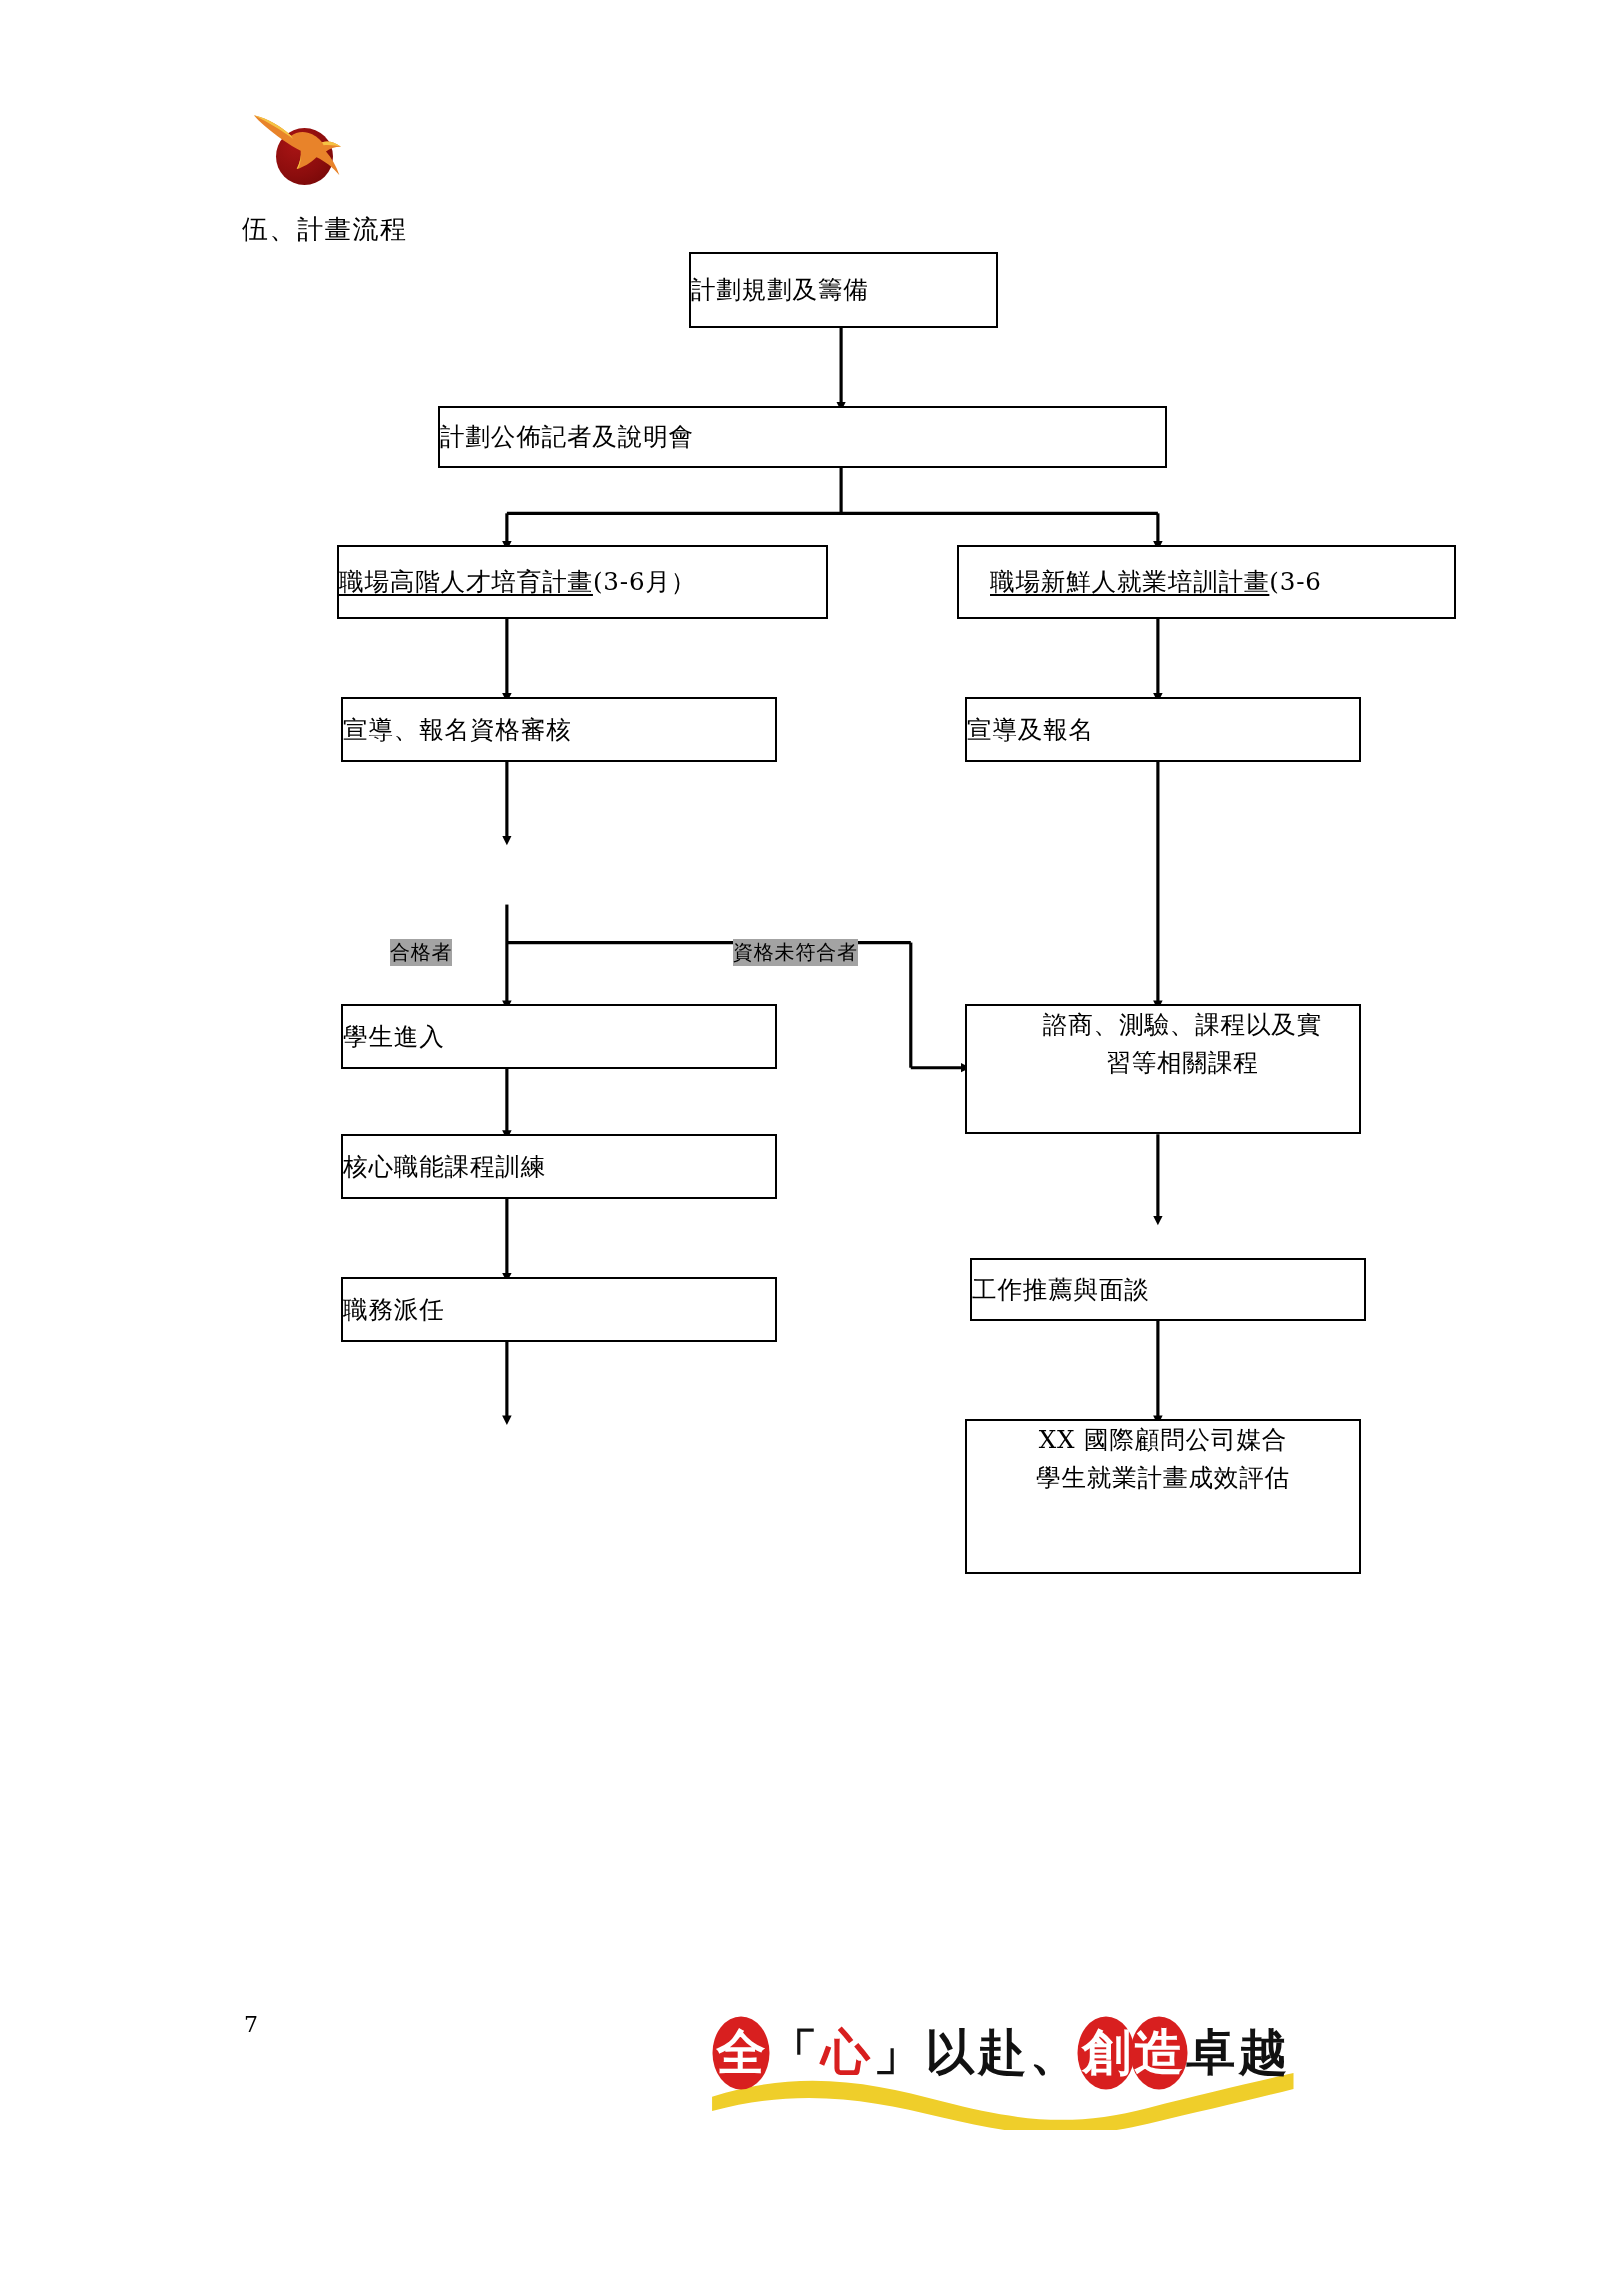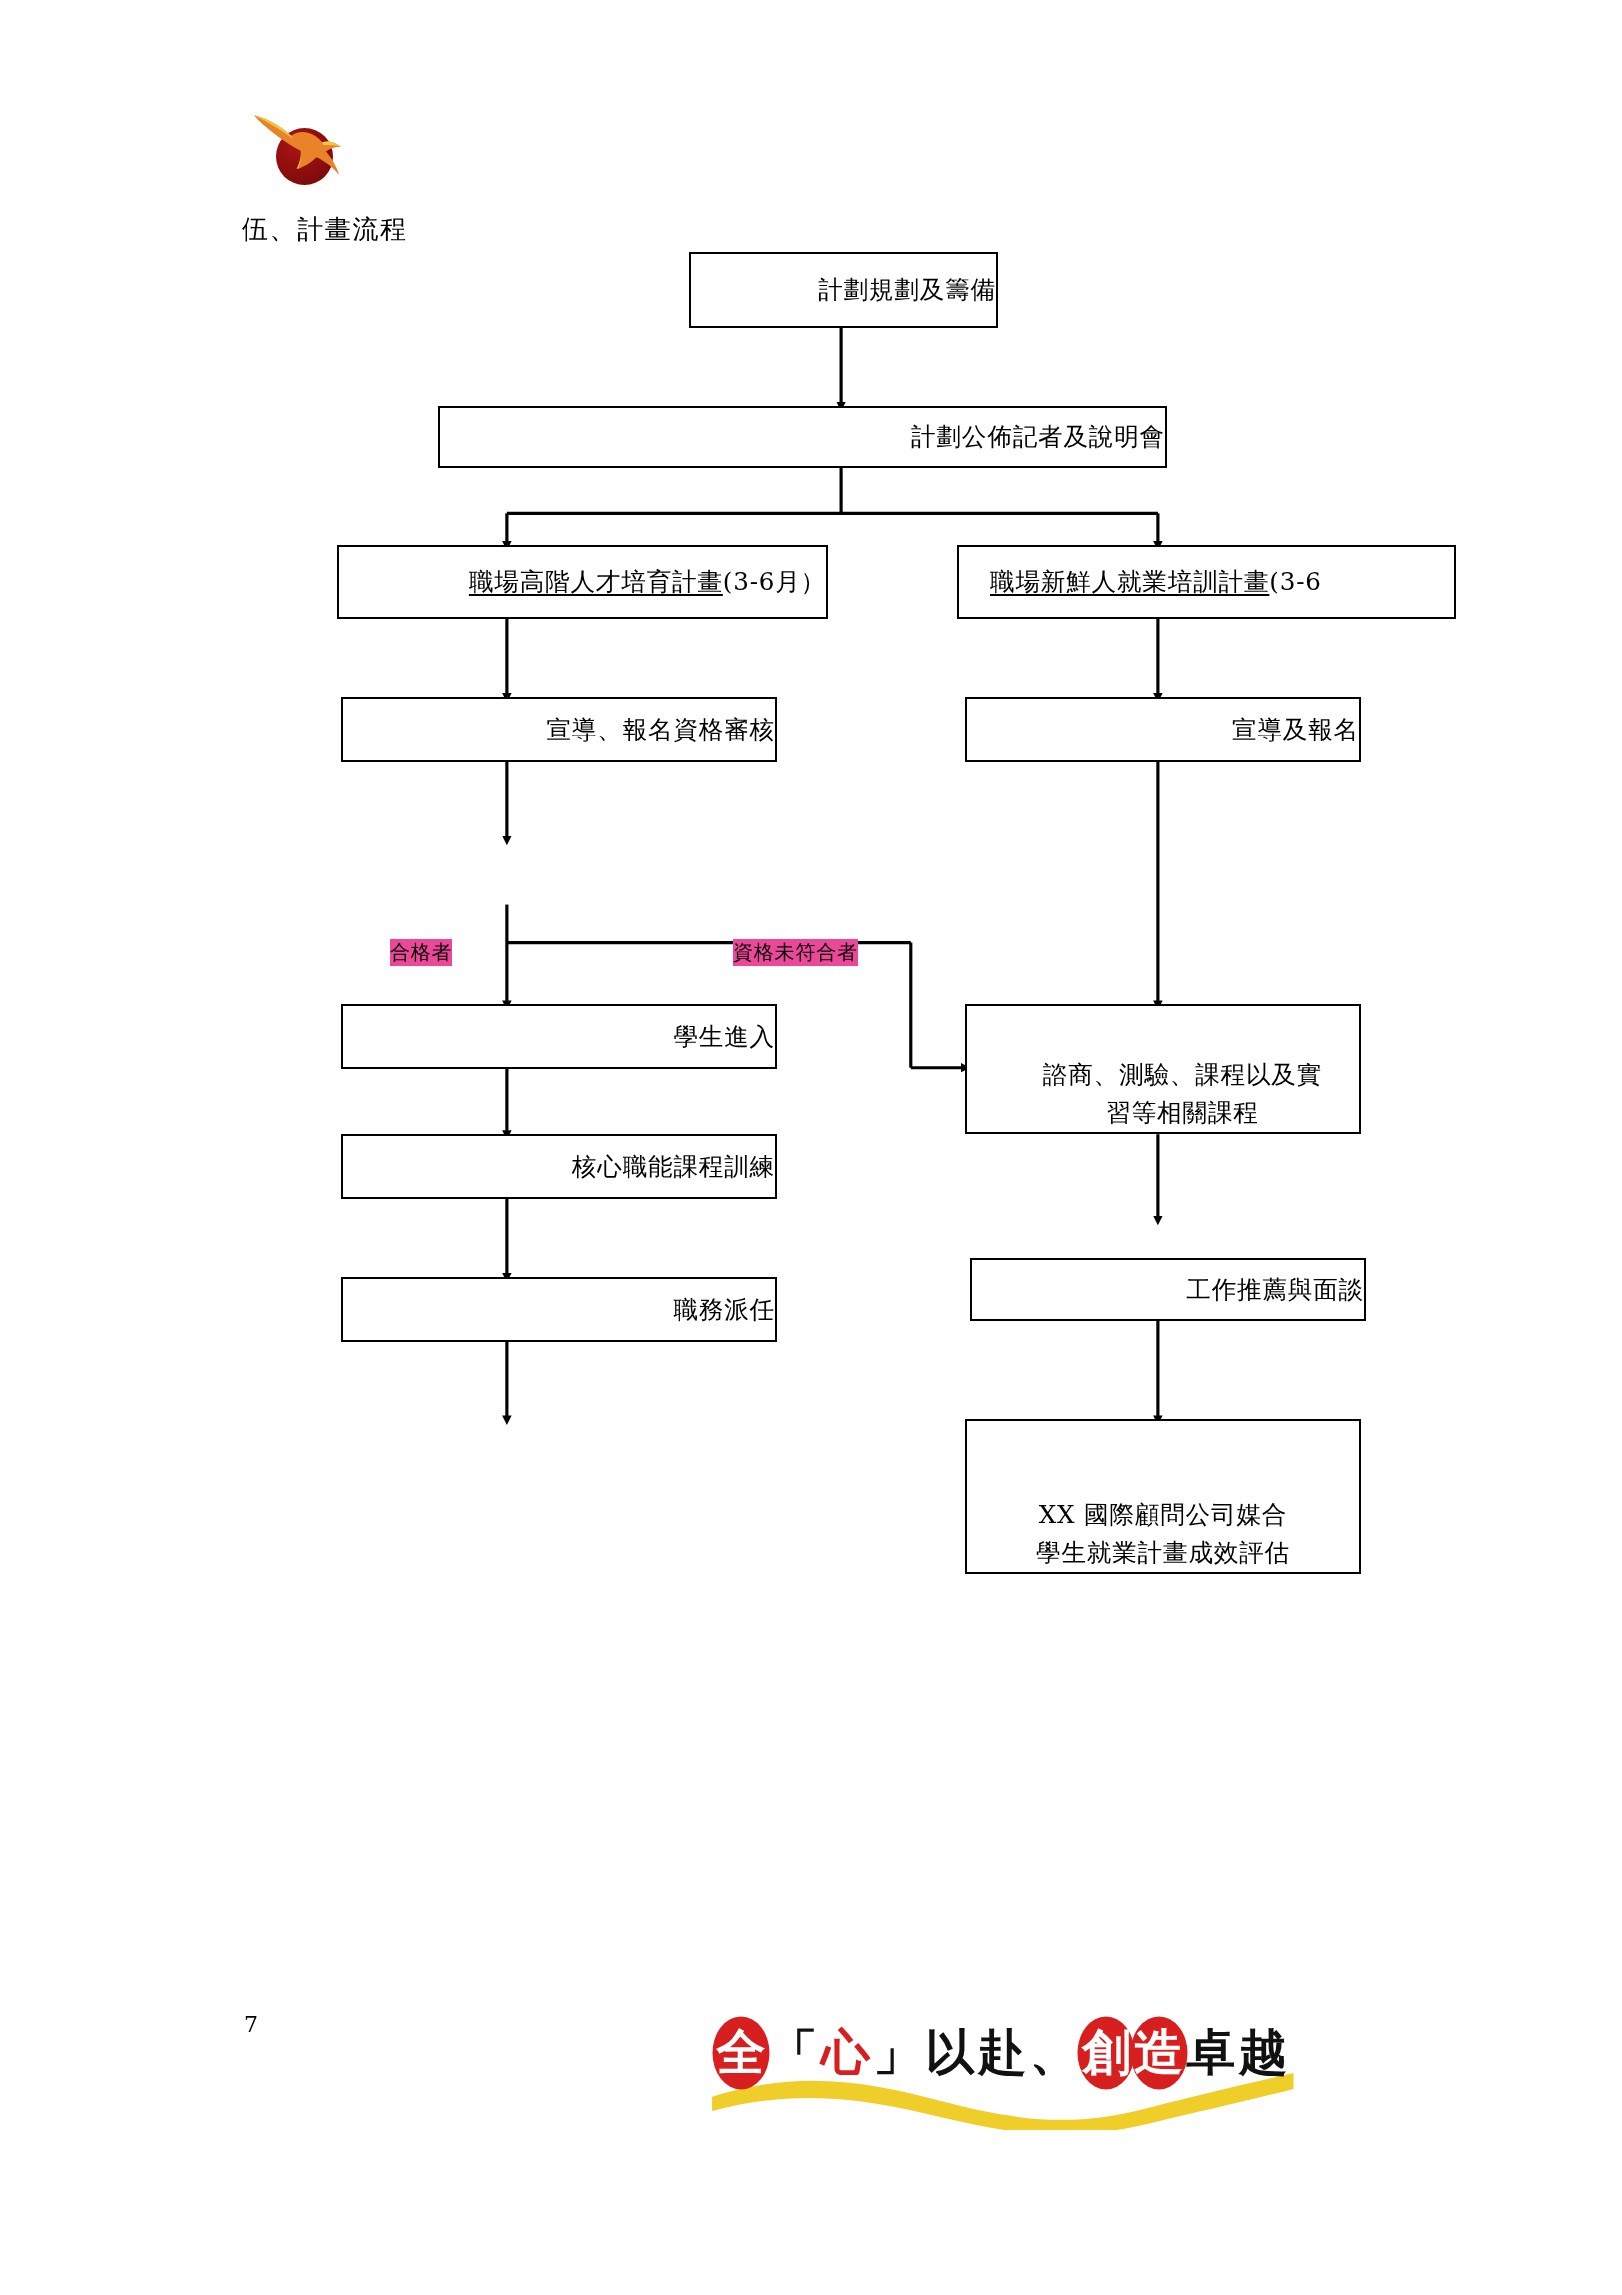--- a/index.html
+++ b/index.html
@@ -63,42 +63,42 @@
     width: 1622px;
     height: 1901px;
   }
   .node {
     position: absolute;
     box-sizing: border-box;
     border: 2.4px solid #000000;
     background: #ffffff;
     display: flex;
     align-items: center;
-    justify-content: flex-end;
+    justify-content: flex-start;
     text-align: center;
     font-size: 24.6px;
     line-height: 1.45;
     letter-spacing: 0.8px;
     font-family: "DejaVu Serif", "Liberation Serif", serif;
     z-index: 3;
   }
   .node .txt { display: block; white-space: nowrap; }
   .node.two-line { line-height: 1.55; }
   .node.two-line .txt { white-space: nowrap; }
   .node.clip { justify-content: flex-start; padding-left: 31px; overflow: hidden; }
   .node.underline-head .txt { text-decoration: none; }
   .node.underline-head .u { text-decoration: underline; text-underline-offset: 4px; }
 
   .edge-label {
     position: absolute;
     font-size: 20px;
     letter-spacing: 0.8px;
     white-space: nowrap;
     font-family: "DejaVu Serif", "Liberation Serif", serif;
-    background: #ec4899;
+    background: #a3a3a3;
     z-index: 4;
   }
 
   svg.connectors {
     position: absolute;
     left: 0;
     top: 0;
     width: 1622px;
     height: 1901px;
     z-index: 1;

